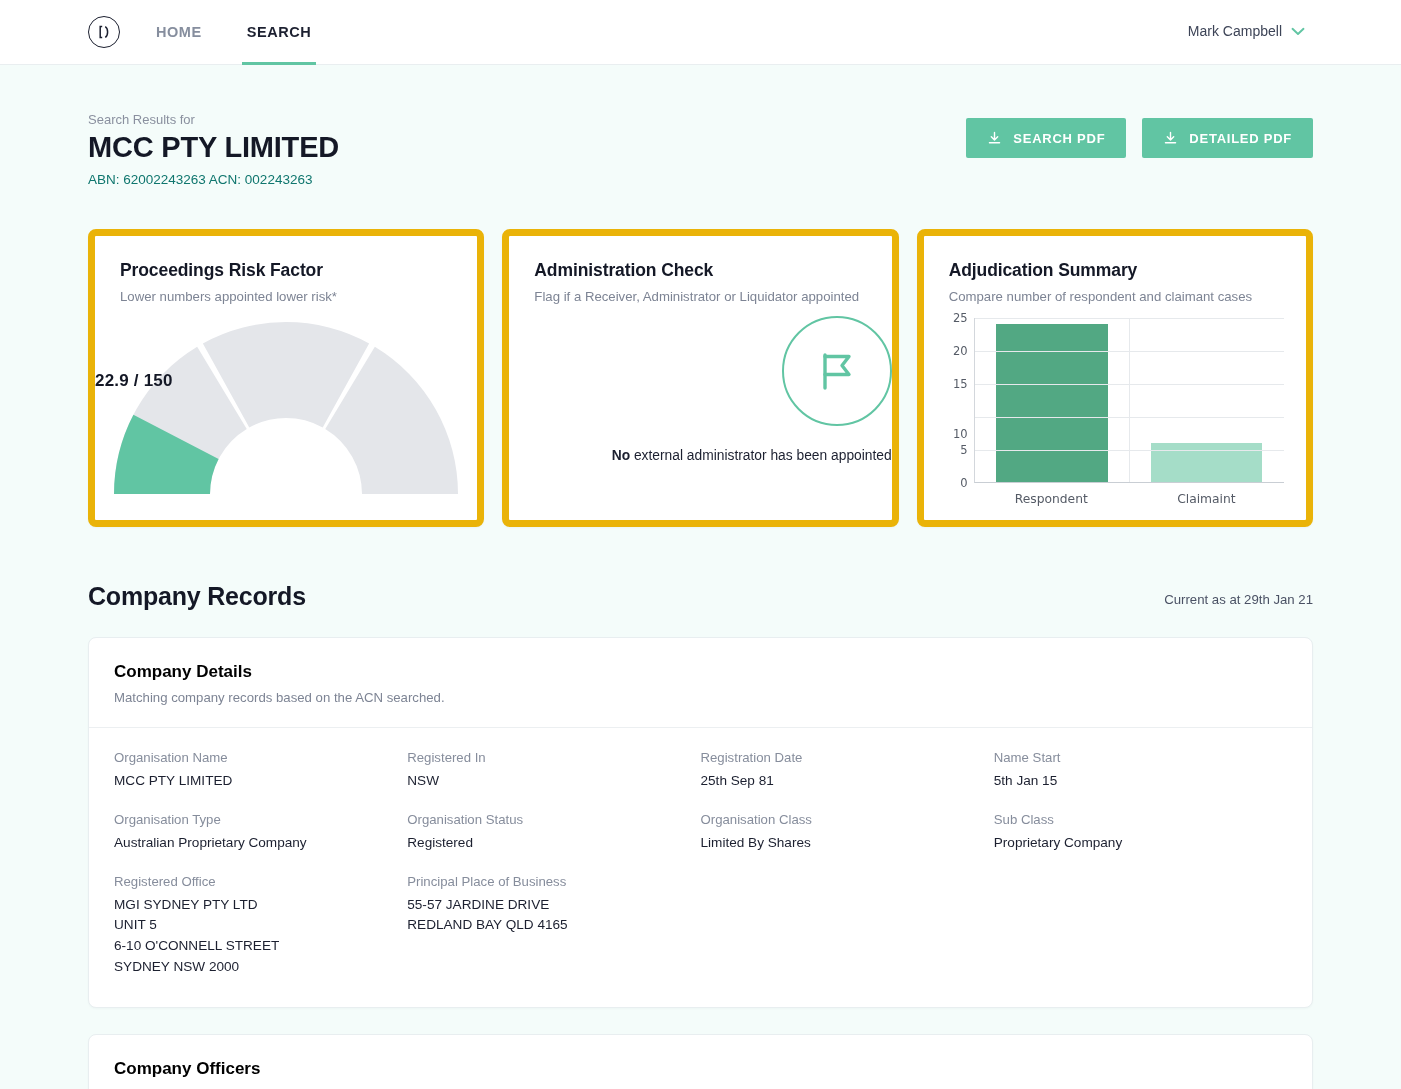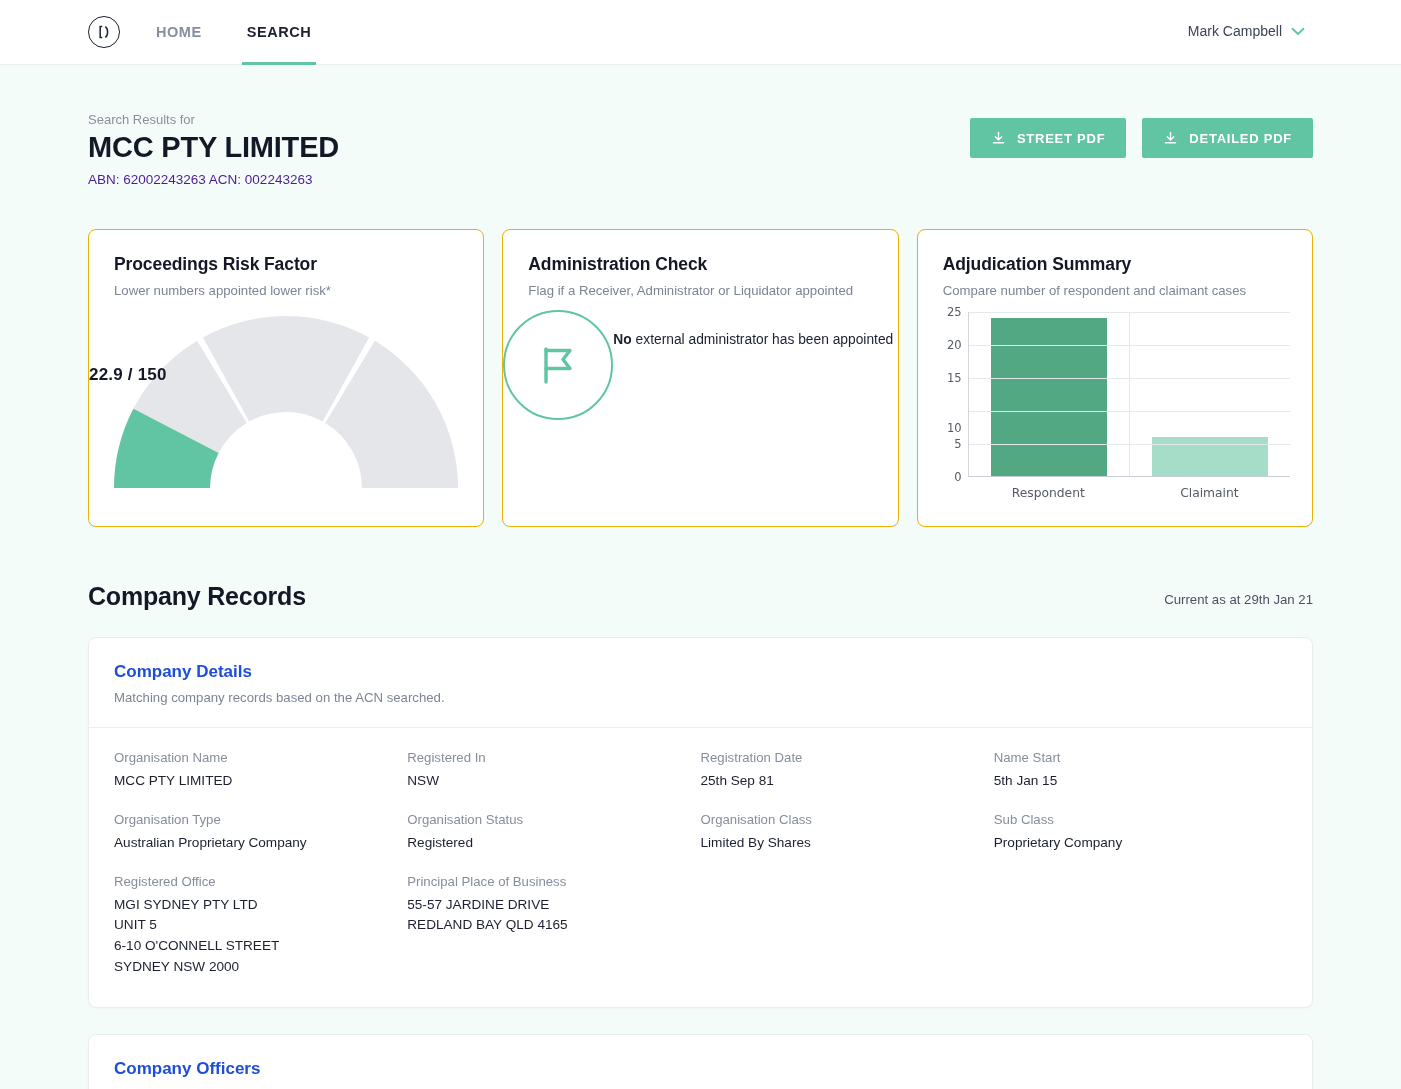--- a/index.html
+++ b/index.html
@@ -90,21 +90,21 @@
   }
   .company-name {
     font-size: 29px;
     font-weight: bold;
     letter-spacing: -0.2px;
     color: #141826;
     line-height: 1.08;
   }
   .abn-line {
     font-size: 13.5px;
-    color: #4c1d95;
+    color: #0f766e;
     margin-top: 9px;
   }
 
   .pdf-buttons { display: flex; gap: 16px; padding-top: 6px; }
   .pdf-btn {
     background: #61c5a3;
     color: #ffffff;
     border: none;
     border-radius: 2px;
     height: 40px;
@@ -122,21 +122,21 @@
 
   
   .cards-row {
     display: grid;
     grid-template-columns: repeat(3, 1fr);
     gap: 18px;
     margin-top: 42px;
   }
   .card {
     background: #ffffff;
-    border: 1px solid #eab308;
+    border: 7px solid #eab308;
     border-radius: 8px;
     box-shadow: 0 1px 2px rgba(30,50,60,0.035);
   }
   .card-top { padding: 24px 25px 0 25px; }
   .card-title {
     font-size: 17.5px;
     font-weight: bold;
     color: #141826;
     letter-spacing: -0.1px;
   }
@@ -164,21 +164,22 @@
     font-weight: bold;
     color: #141826;
     letter-spacing: 0.2px;
   }
 
   
   .admin-body {
     position: absolute;
     left: 0; right: 0; top: 80px;
     display: flex;
-    align-items: flex-start;
+    flex-direction: column;
+    align-items: flex-end;
   }
   .flag-circle {
     width: 110px; height: 110px;
     border: 2.4px solid #61c5a3;
     border-radius: 50%;
     display: flex; align-items: center; justify-content: center;
   }
   .admin-msg {
     margin-top: 22px;
     font-size: 13.8px;
@@ -275,21 +276,21 @@
     border: 1px solid #e8eef0;
     border-radius: 8px;
     margin-top: 26px;
     box-shadow: 0 1px 2px rgba(30,50,60,0.03);
     overflow: hidden;
   }
   .panel-head { padding: 24px 25px 22px 25px; }
   .panel-title {
     font-size: 17px;
     font-weight: bold;
-    color: #1d4ed8;
+    color: #000000;
   }
   .panel-sub {
     font-size: 13.2px;
     color: #7d8494;
     margin-top: 8px;
   }
   .panel-divider { height: 1px; background: #eceff1; }
 
   .detail-grid {
     padding: 22px 25px 30px 25px;
@@ -348,21 +349,21 @@
     </div>
 
     <div class="pdf-buttons">
       <button class="pdf-btn">
         <span>
           <svg width="15" height="15" viewBox="0 0 16 16" aria-hidden="true">
             <path d="M8 1.6 L8 9.2 M4.6 6.2 L8 9.6 L11.4 6.2" fill="none" stroke="#fff" stroke-width="1.5" stroke-linecap="round" stroke-linejoin="round"></path>
             <path d="M2.6 12.6 L13.4 12.6" fill="none" stroke="#fff" stroke-width="1.5" stroke-linecap="round"></path>
           </svg>
         </span>
-        <span>STREET PDF</span>
+        <span>SEARCH PDF</span>
       </button>
 
       <button class="pdf-btn">
         <span>
           <svg width="15" height="15" viewBox="0 0 16 16" aria-hidden="true">
             <path d="M8 1.6 L8 9.2 M4.6 6.2 L8 9.6 L11.4 6.2" fill="none" stroke="#fff" stroke-width="1.5" stroke-linecap="round" stroke-linejoin="round"></path>
             <path d="M2.6 12.6 L13.4 12.6" fill="none" stroke="#fff" stroke-width="1.5" stroke-linecap="round"></path>
           </svg>
         </span>
         <span>DETAILED PDF</span>

